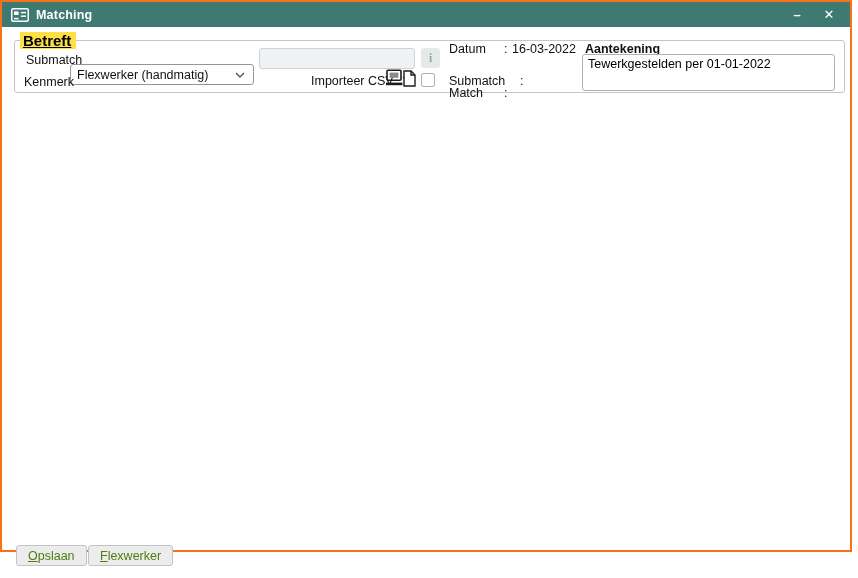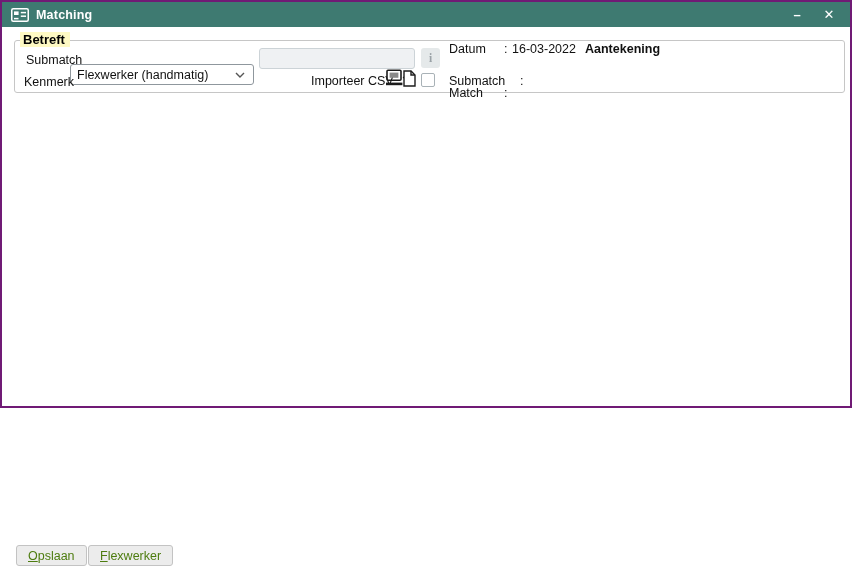--- a/index.html
+++ b/index.html
@@ -6,23 +6,23 @@
   html, body {
     width: 858px; height: 578px;
     background: #ffffff;
     font-family: "Liberation Sans", "DejaVu Sans", sans-serif;
     font-size: 12.5px;
     color: #111;
     overflow: hidden;
   }
   .window {
     position: absolute; left: 0; top: 0;
-    width: 852px; height: 408px;
+    width: 852px; height: 552px;
     background: #ffffff;
-    border: 2px solid #701a75;
+    border: 2px solid #f97316;
   }
   
   .titlebar {
     position: absolute; left: 0; top: 0; right: 0;
     height: 25px;
     background: #3e7a71;
     display: flex; align-items: center;
     padding: 0 8px 0 9px;
     color: #fff;
   }
@@ -38,22 +38,22 @@
   .tb-btn.close { margin-left: 6px; }
   
   .groupbox {
     position: absolute; left: 12px; top: 38px;
     width: 831px; height: 53px;
     border: 1px solid #c6c6c6;
     border-radius: 3px;
   }
   .groupbox .legend {
     position: absolute; top: -9px; left: 5px;
-    background: #fef9c3; padding: 0 5px 0 3px;
-    font-weight: 700; font-size: 13px; color: #000;
+    background: #fde047; padding: 0 5px 0 3px;
+    font-weight: 700; font-size: 15px; color: #000; text-decoration: underline;
   }
   .abs { position: absolute; }
   .field-label { font-size: 12.5px; color: #111; white-space: nowrap; }
   
   .fake-select {
     position: absolute;
     display: flex; align-items: center; justify-content: space-between;
     background: #fff;
     border: 1px solid #8f979d;
     border-radius: 3px;
@@ -200,20 +200,21 @@
     <span class="ic">:</span>
     <span class="iv"></span>
   </div>
   <div class="info-row" style="top:72px;gap:16px;">
     <span class="il">Submatch</span>
     <span class="ic">:</span>
     <span class="iv"></span>
   </div>
 
   <span class="abs field-label" style="left:583px; top:40px;font-weight:bold;">Aantekening</span>
+  <textarea class="note" spellcheck="false" style="">Tewerkgestelden per 01-01-2022</textarea>
 
   <div class="content-area"></div>
 
   <button class="push-btn" style="left:14px; top:543px;">
     <span>Opslaan</span>
   </button>
   <button class="push-btn" style="left:86px; top:543px;">
     <span>Flexwerker</span>
   </button>
 

